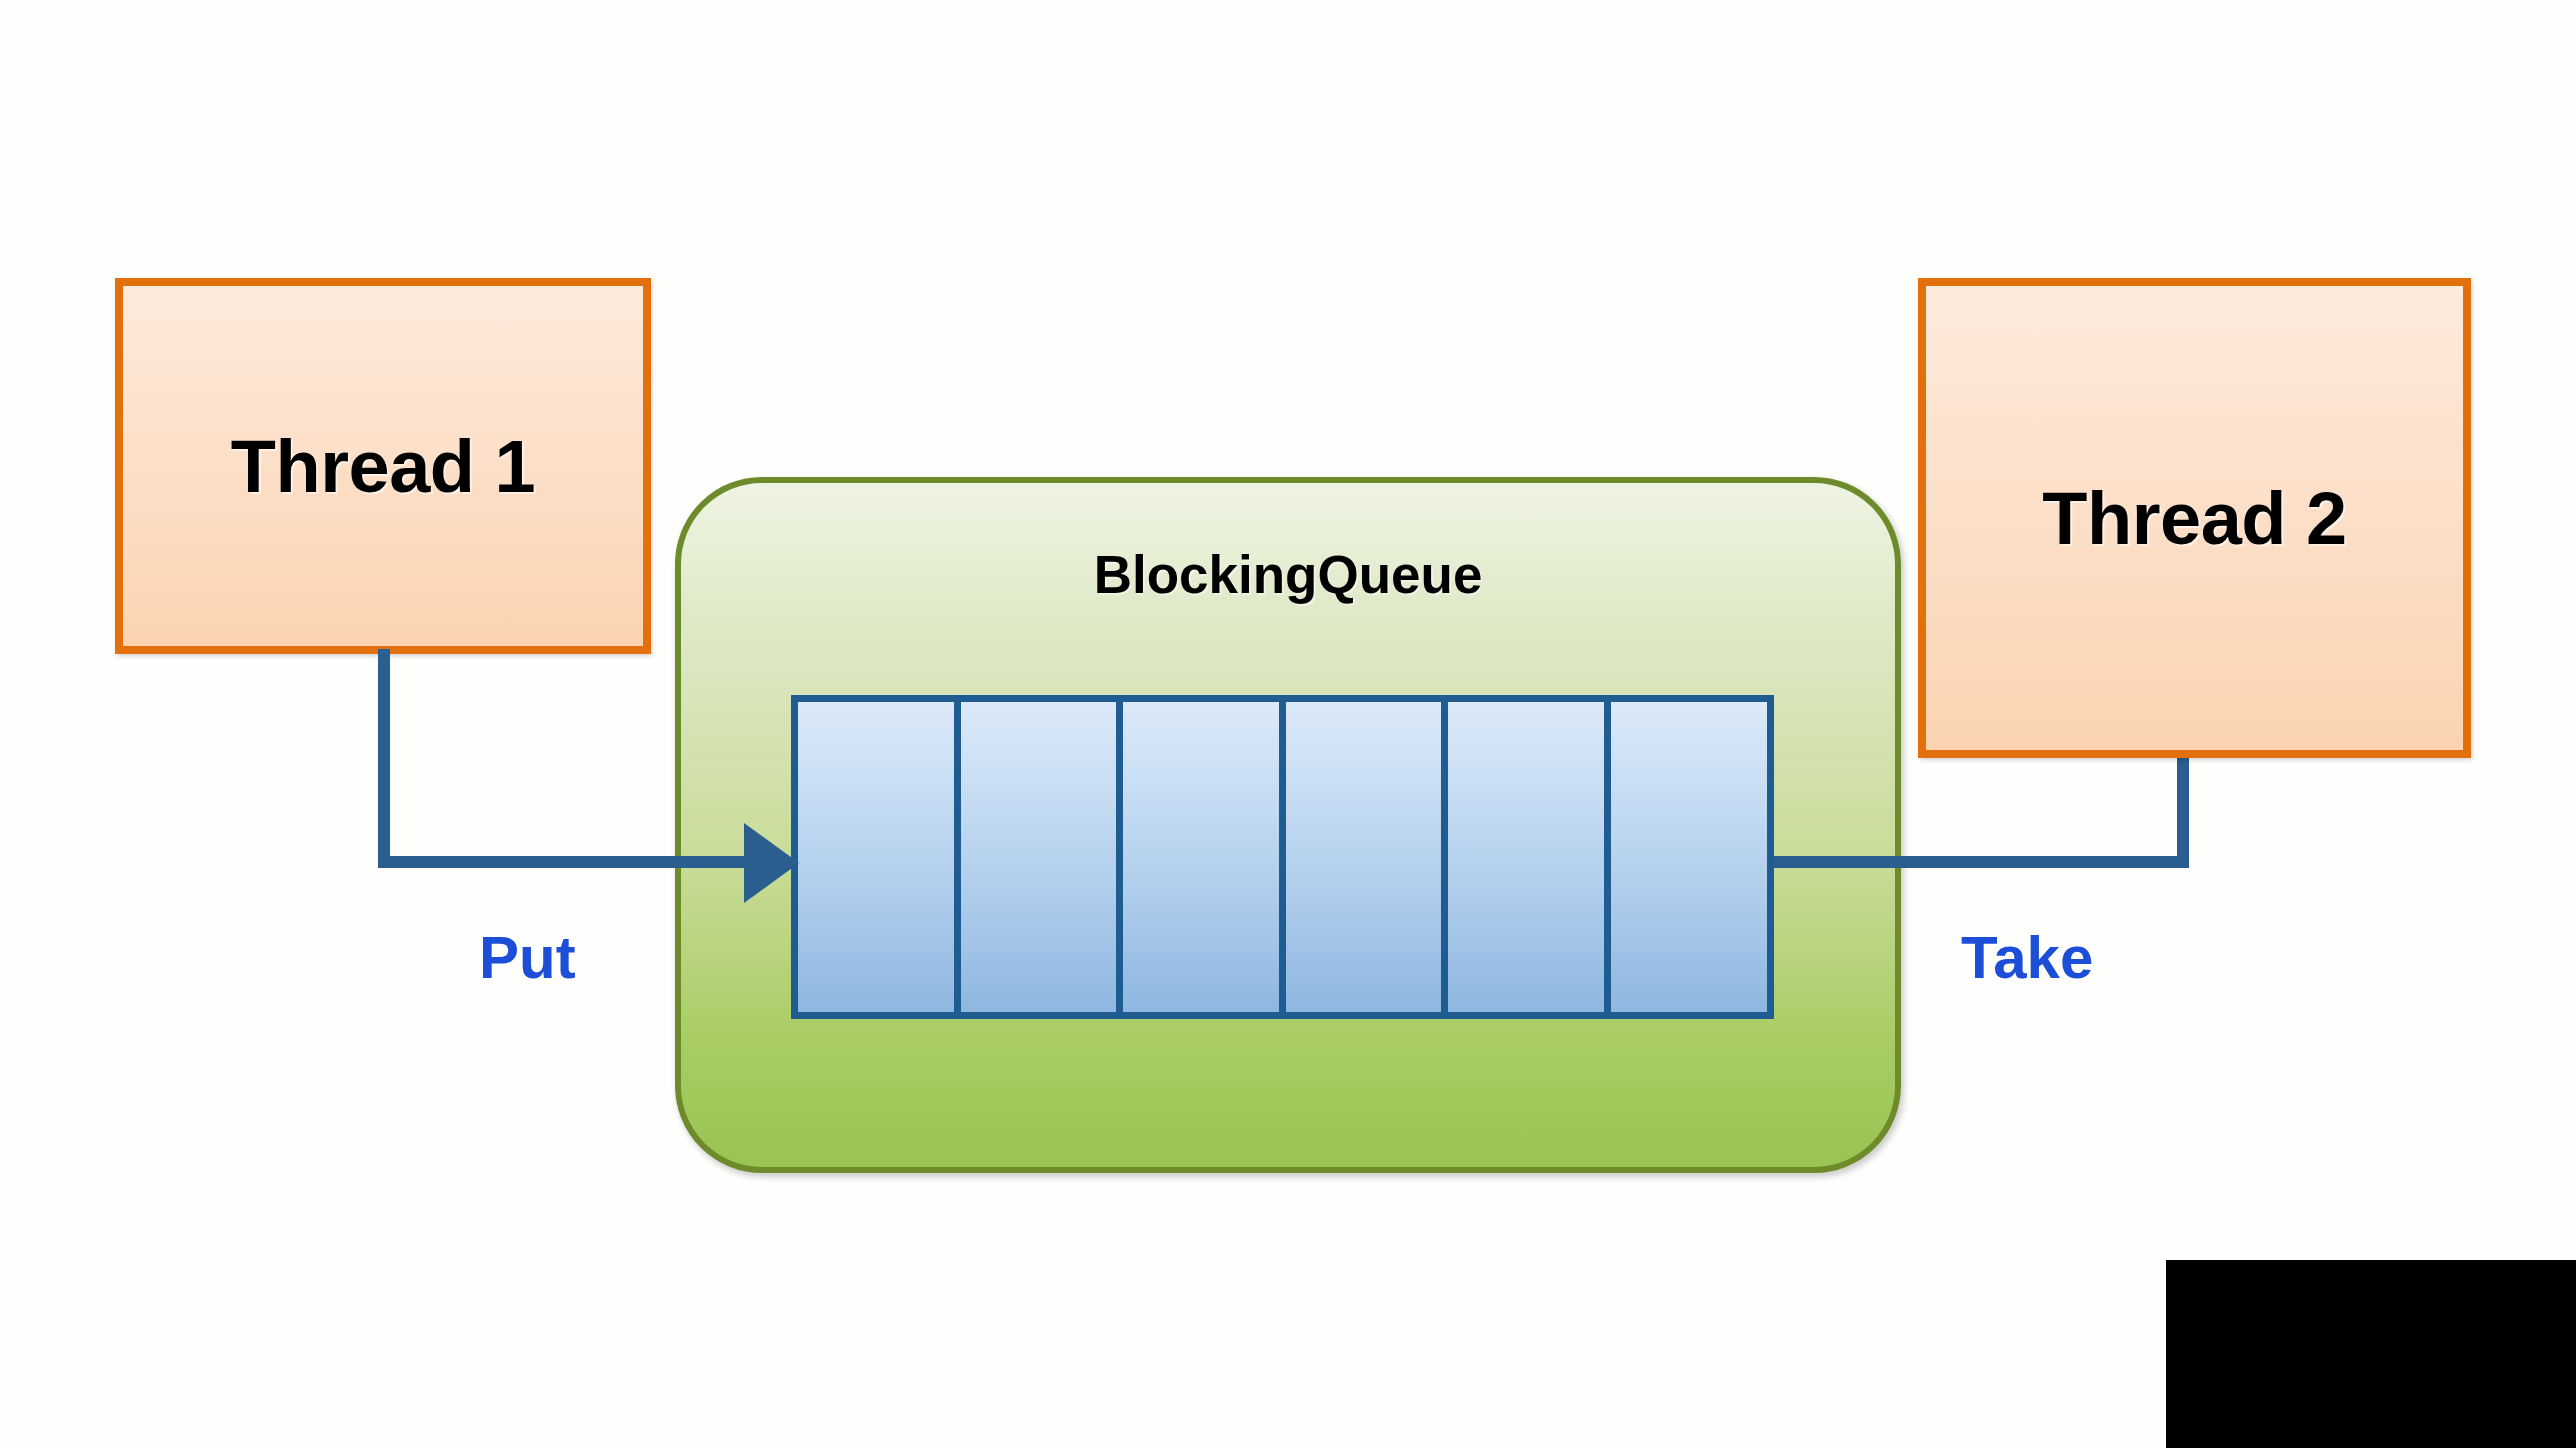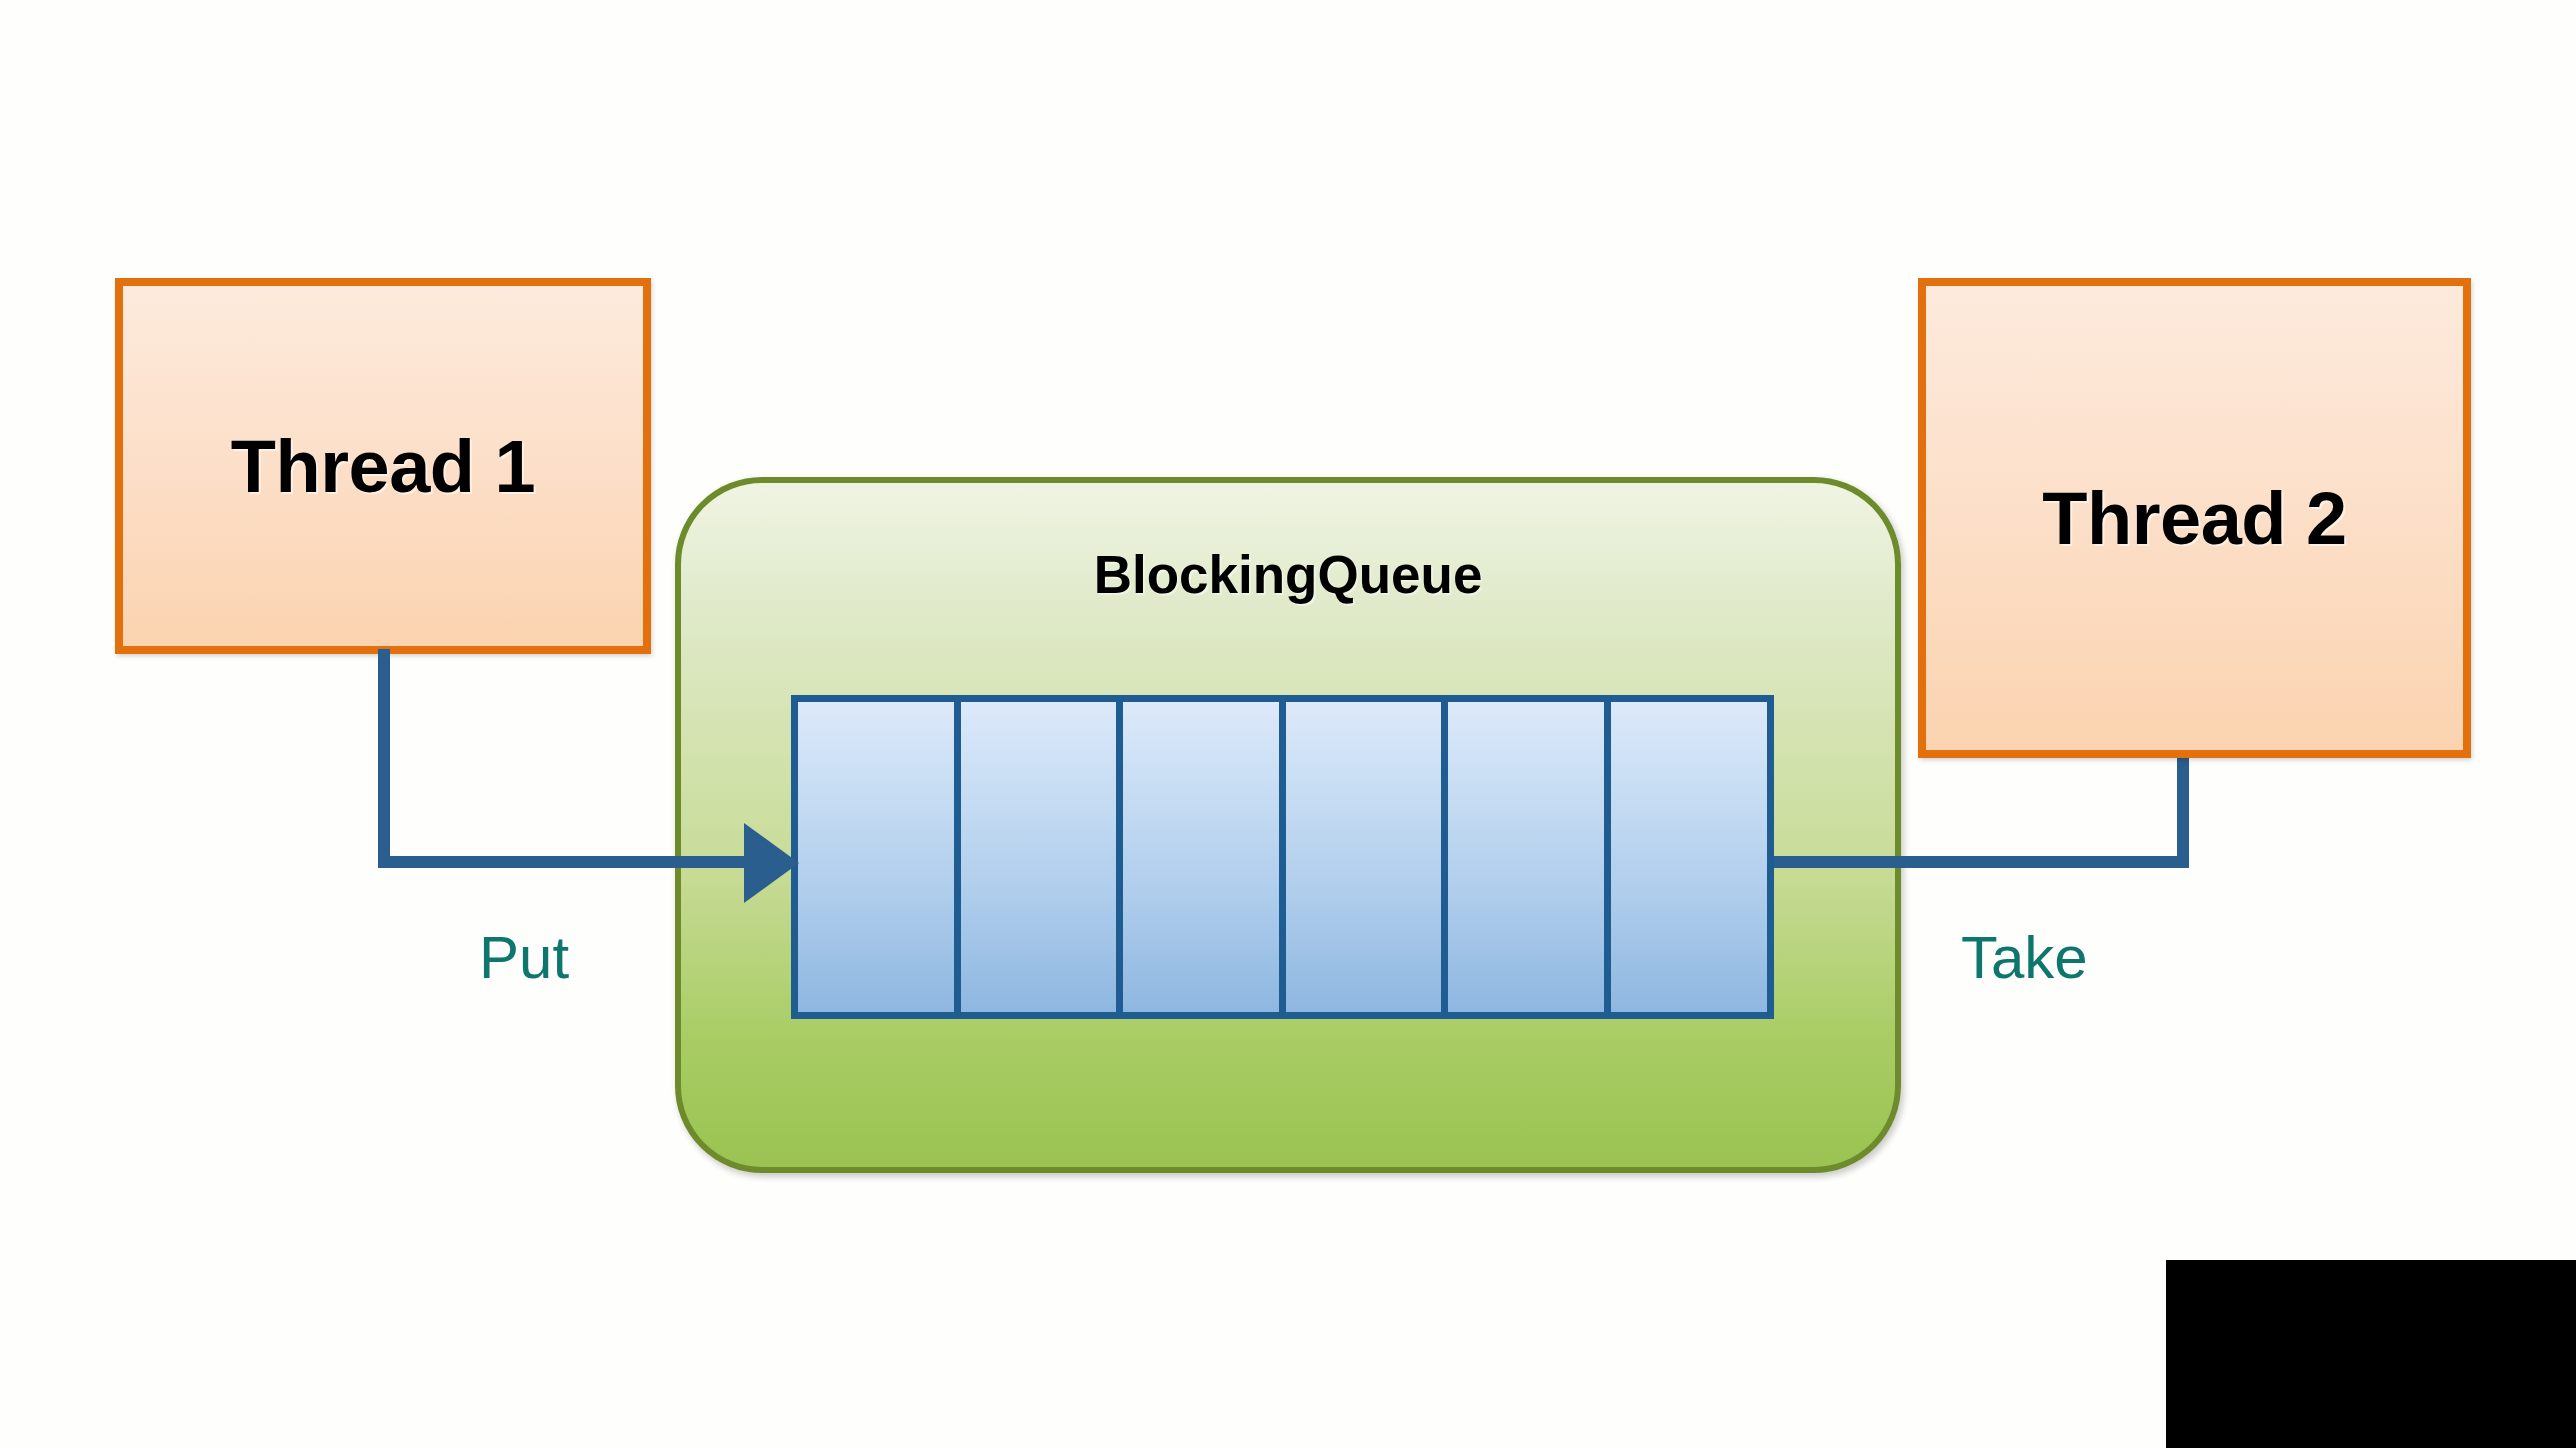--- a/index.html
+++ b/index.html
@@ -110,22 +110,22 @@
     width: 0; height: 0;
     border-left: 40px solid transparent;
     border-right: 40px solid transparent;
     border-bottom: 55px solid #2A5E8E;
   }
 
   
   .edge-label {
     position: absolute;
     font-size: 60px;
-    font-weight: normal;
-    color: #0f766e;
+    font-weight: bold;
+    color: #1d4ed8;
     white-space: nowrap;
   }
   #put-label { left: 479px; top: 923px; }
   #take-label { left: 1961px; top: 923px; }
 
   
   #black-block {
     position: absolute;
     left: 2166px;
     top: 1260px;

